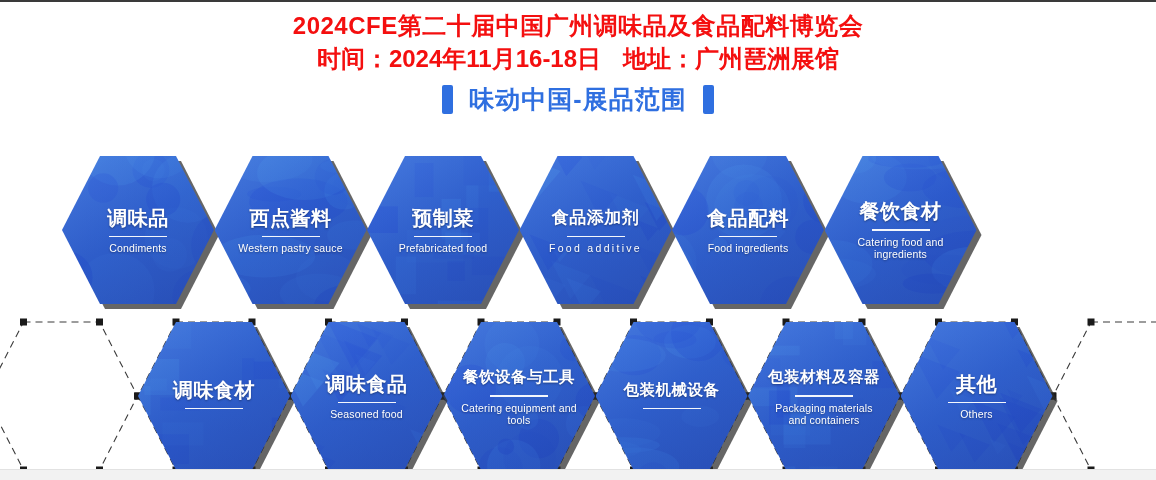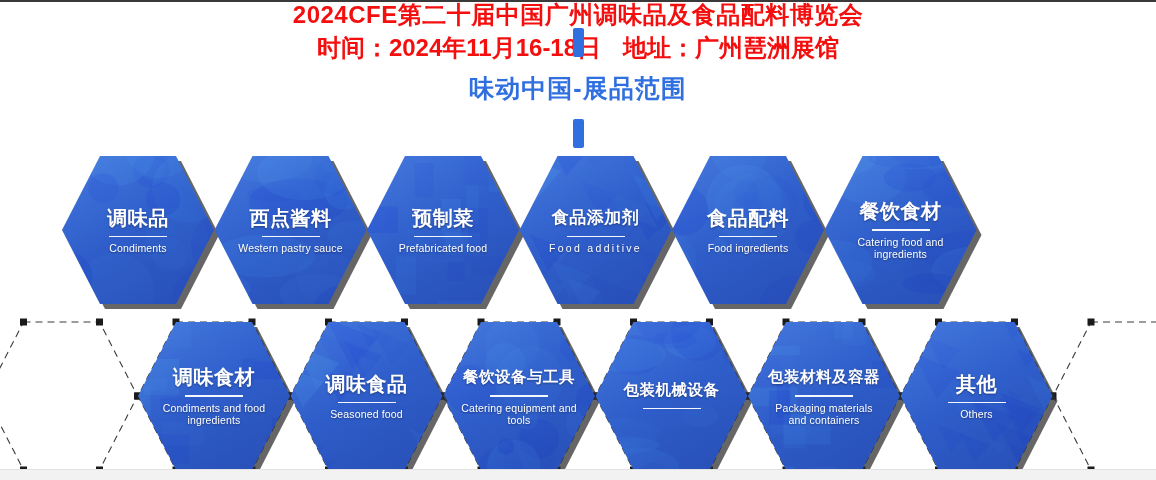--- a/index.html
+++ b/index.html
@@ -45,21 +45,21 @@
   
   .header {
     position: absolute;
     left: 0; top: 0;
     width: 1156px;
     z-index: 30;
     text-align: center;
   }
   .title-line1 {
     margin: 0;
-    padding-top: 0;
+    padding-top: 11px;
     font-size: 24px;
     font-weight: bold;
     color: #f40f0f;
     letter-spacing: 0.5px;
     line-height: 30px;
     white-space: nowrap;
   }
   .title-line2 {
     margin: 0;
     padding-top: 4px;
@@ -74,21 +74,20 @@
     width: 22px;
   }
   .subtitle-row {
     margin: 0;
     padding-top: 7px;
     display: flex;
     align-items: center;
     justify-content: center;
     gap: 16px;
     height: 38px;
-    flex-direction: column;
   }
   .sub-bar {
     width: 11px;
     height: 29px;
     background: #2f6fe0;
     border-radius: 2px;
     flex: none;
   }
   .subtitle-text {
     font-size: 25px;
@@ -481,21 +480,20 @@
             <rect x="85.4" y="27.3" width="29.0" height="18.3" fill="#cfe0ff" opacity="0.10"></rect>
             <rect x="11.7" y="29.3" width="19.1" height="20.2" fill="#cfe0ff" opacity="0.33"></rect>
             <rect x="87.1" y="80.4" width="12.0" height="8.5" fill="#cfe0ff" opacity="0.19"></rect>
             <rect x="71.7" y="30.7" width="16.1" height="10.0" fill="#18337f" opacity="0.38"></rect>
           </svg>
           <div class="tint"></div>
         </div>
         <div class="label">
           <div class="cn">调味食材</div>
           <div class="rule"></div>
-          <div class="en">Condiments and food ingredients</div>
         </div>
       </div>
       <div class="hex cn-xs" style="left: 443px; top: 322px;">
         <div class="shadow"></div>
         <div class="face">
           <svg class="tex" viewBox="0 0 100 100" preserveAspectRatio="none">
             <circle cx="39.7" cy="91.1" r="12.3" fill="#18337f" opacity="0.27"></circle>
             <circle cx="60.8" cy="74.1" r="11.1" fill="#18337f" opacity="0.36"></circle>
             <circle cx="79.7" cy="23.1" r="7.4" fill="#18337f" opacity="0.26"></circle>
             <circle cx="11.5" cy="1.4" r="17.2" fill="#18337f" opacity="0.30"></circle>

